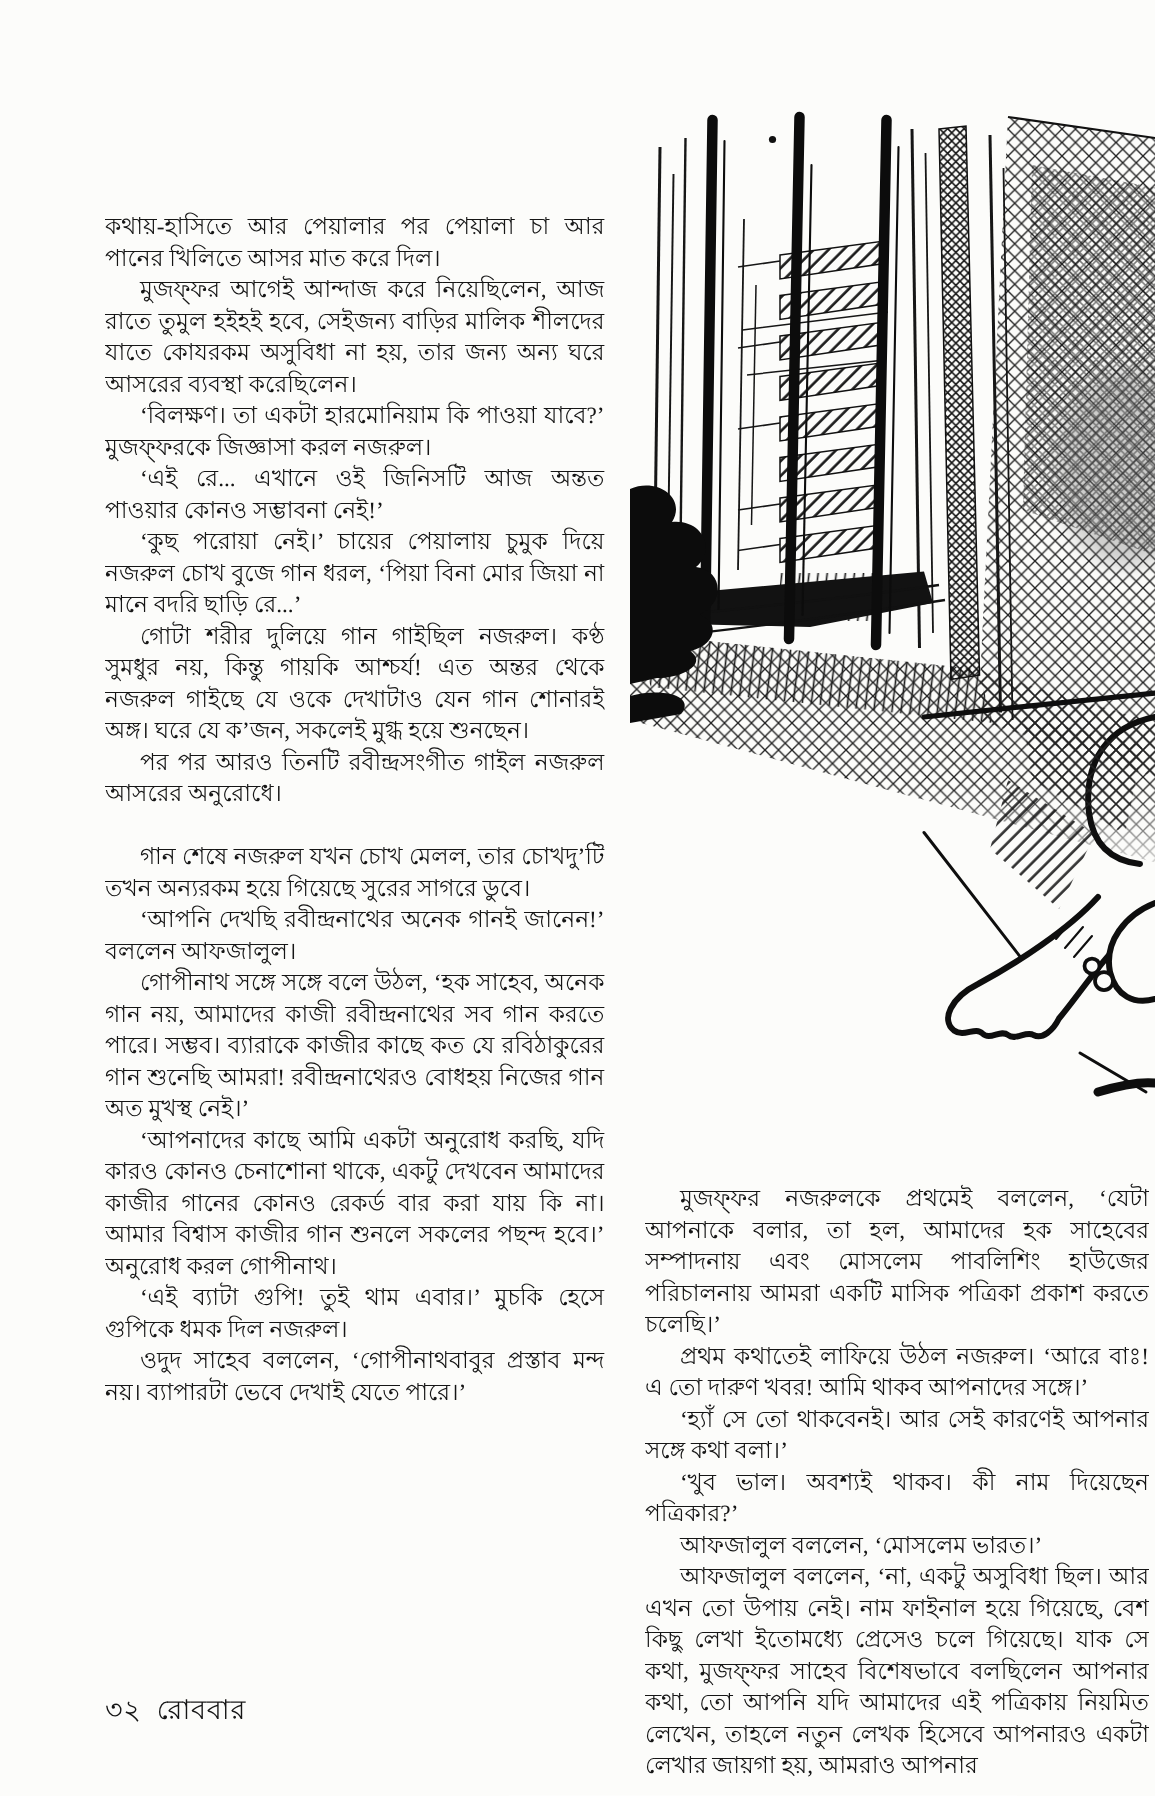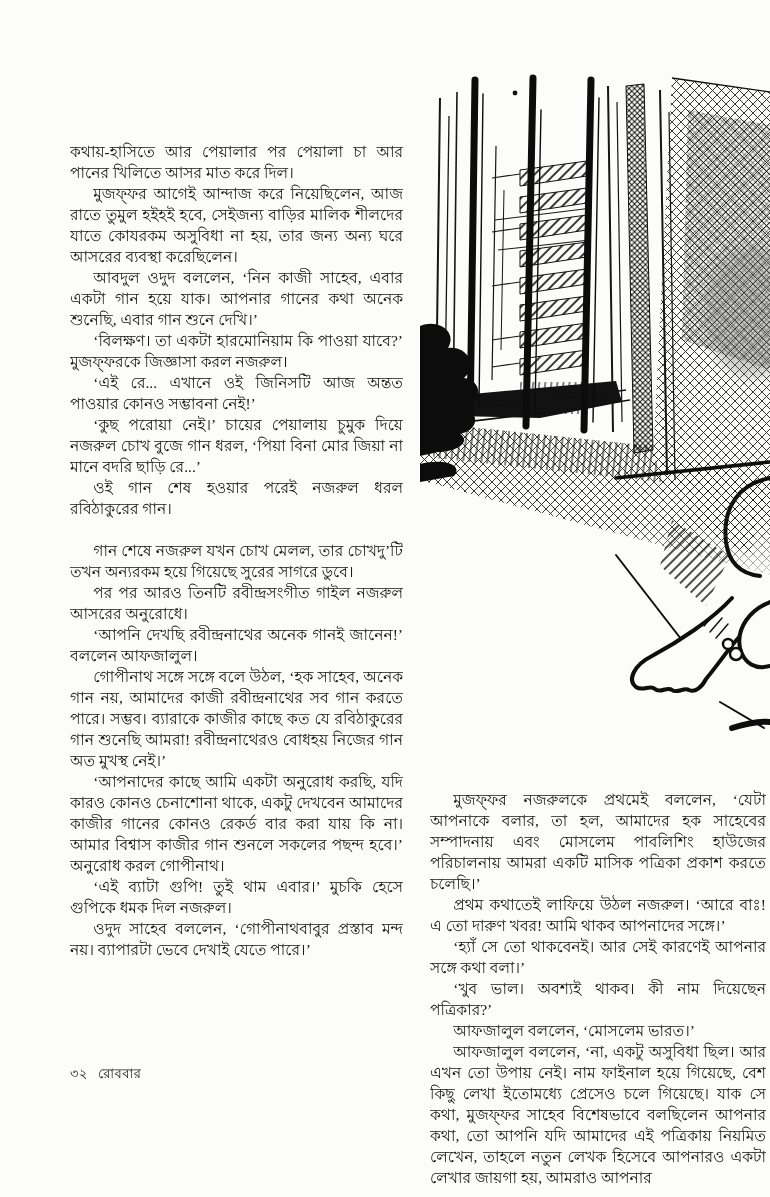--- a/index.html
+++ b/index.html
@@ -8,21 +8,21 @@
     background:#fcfcfa;color:#151515;overflow:hidden;
     font-family:"Liberation Serif","DejaVu Serif",serif;
   }
   .col{position:absolute;overflow:hidden;text-align:justify;}
   .col p{margin:0;font-size:15.5px;line-height:21px;}
   .col p.indent{text-indent:1.5em;}
   .col p.gap{margin-top:21px;}
   .left-col{left:70px;top:141px;width:333px;height:970px;}
   .right-col{left:430px;top:789px;width:336px;height:408px;}
   .illus{position:absolute;left:420px;top:50px;width:350px;height:740px;}
-  .footer{position:absolute;left:70px;top:1064px;font-size:13px;letter-spacing:.5px;}
+  .footer{position:absolute;left:70px;top:1126px;font-size:18px;letter-spacing:.5px;}
   .footer span{margin-right:10px;}
 </style>
 </head>
 <body>
 
 <div class="page">
 
   <svg class="illus" viewBox="0 0 350 740" width="350" height="740" aria-hidden="true">
     <defs>
       <pattern id="pd" width="7" height="7" patternUnits="userSpaceOnUse" patternTransform="rotate(45)">
@@ -123,27 +123,26 @@
       <circle cx="308" cy="594" r="5" stroke-width="2.5" fill="#fcfcfa"></circle>
       <path d="M284 576 L296 562 M290 582 L302 568 M296 588 L308 574" stroke-width="1.4"></path>
       <path d="M300 652 L344 678" stroke-width="2"></path>
       <path d="M312 678 C325 674 340 671 350 672" stroke-width="6"></path>
     </g>
   </svg>
 
   <div class="col left-col">
     <p>কথায়-হাসিতে আর পেয়ালার পর পেয়ালা চা আর পানের খিলিতে আসর মাত করে দিল।</p>
     <p class="indent">মুজফ্ফর আগেই আন্দাজ করে নিয়েছিলেন, আজ রাতে তুমুল হইহই হবে, সেইজন্য বাড়ির মালিক শীলদের যাতে কোযরকম অসুবিধা না হয়, তার জন্য অন্য ঘরে আসরের ব্যবস্থা করেছিলেন।</p>
-    <p class="indent">আবদুল ওদুদ বললেন, ‘নিন কাজী সাহেব, এবার একটা গান হয়ে যাক। আপনার গানের কথা অনেক শুনেছি, এবার গান শুনে দেখি।’</p>
     <p class="indent">‘বিলক্ষণ। তা একটা হারমোনিয়াম কি পাওয়া যাবে?’ মুজফ্ফরকে জিজ্ঞাসা করল নজরুল।</p>
     <p class="indent">‘এই রে... এখানে ওই জিনিসটি আজ অন্তত পাওয়ার কোনও সম্ভাবনা নেই!’</p>
     <p class="indent">‘কুছ পরোয়া নেই।’ চায়ের পেয়ালায় চুমুক দিয়ে নজরুল চোখ বুজে গান ধরল, ‘পিয়া বিনা মোর জিয়া না মানে বদরি ছাড়ি রে...’</p>
-    <p class="indent">ওই গান শেষ হওয়ার পরেই নজরুল ধরল রবিঠাকুরের গান।</p>
+    <p class="indent">গোটা শরীর দুলিয়ে গান গাইছিল নজরুল। কণ্ঠ সুমধুর নয়, কিন্তু গায়কি আশ্চর্য! এত অন্তর থেকে নজরুল গাইছে যে ওকে দেখাটাও যেন গান শোনারই অঙ্গ। ঘরে যে ক’জন, সকলেই মুগ্ধ হয়ে শুনছেন।</p>
+    <p class="indent">পর পর আরও তিনটি রবীন্দ্রসংগীত গাইল নজরুল আসরের অনুরোধে।</p>
     <p class="indent gap">গান শেষে নজরুল যখন চোখ মেলল, তার চোখদু’টি তখন অন্যরকম হয়ে গিয়েছে সুরের সাগরে ডুবে।</p>
-    <p class="indent">পর পর আরও তিনটি রবীন্দ্রসংগীত গাইল নজরুল আসরের অনুরোধে।</p>
     <p class="indent">‘আপনি দেখছি রবীন্দ্রনাথের অনেক গানই জানেন!’ বললেন আফজালুল।</p>
     <p class="indent">গোপীনাথ সঙ্গে সঙ্গে বলে উঠল, ‘হক সাহেব, অনেক গান নয়, আমাদের কাজী রবীন্দ্রনাথের সব গান করতে পারে। সম্ভব। ব্যারাকে কাজীর কাছে কত যে রবিঠাকুরের গান শুনেছি আমরা! রবীন্দ্রনাথেরও বোধহয় নিজের গান অত মুখস্থ নেই।’</p>
     <p class="indent">‘আপনাদের কাছে আমি একটা অনুরোধ করছি, যদি কারও কোনও চেনাশোনা থাকে, একটু দেখবেন আমাদের কাজীর গানের কোনও রেকর্ড বার করা যায় কি না। আমার বিশ্বাস কাজীর গান শুনলে সকলের পছন্দ হবে।’ অনুরোধ করল গোপীনাথ।</p>
     <p class="indent">‘এই ব্যাটা গুপি! তুই থাম এবার।’ মুচকি হেসে গুপিকে ধমক দিল নজরুল।</p>
     <p class="indent">ওদুদ সাহেব বললেন, ‘গোপীনাথবাবুর প্রস্তাব মন্দ নয়। ব্যাপারটা ভেবে দেখাই যেতে পারে।’</p>
 
   </div>
 
   <div class="col right-col">
     <p class="indent">মুজফ্ফর নজরুলকে প্রথমেই বললেন, ‘যেটা আপনাকে বলার, তা হল, আমাদের হক সাহেবের সম্পাদনায় এবং মোসলেম পাবলিশিং হাউজের পরিচালনায় আমরা একটি মাসিক পত্রিকা প্রকাশ করতে চলেছি।’</p>

